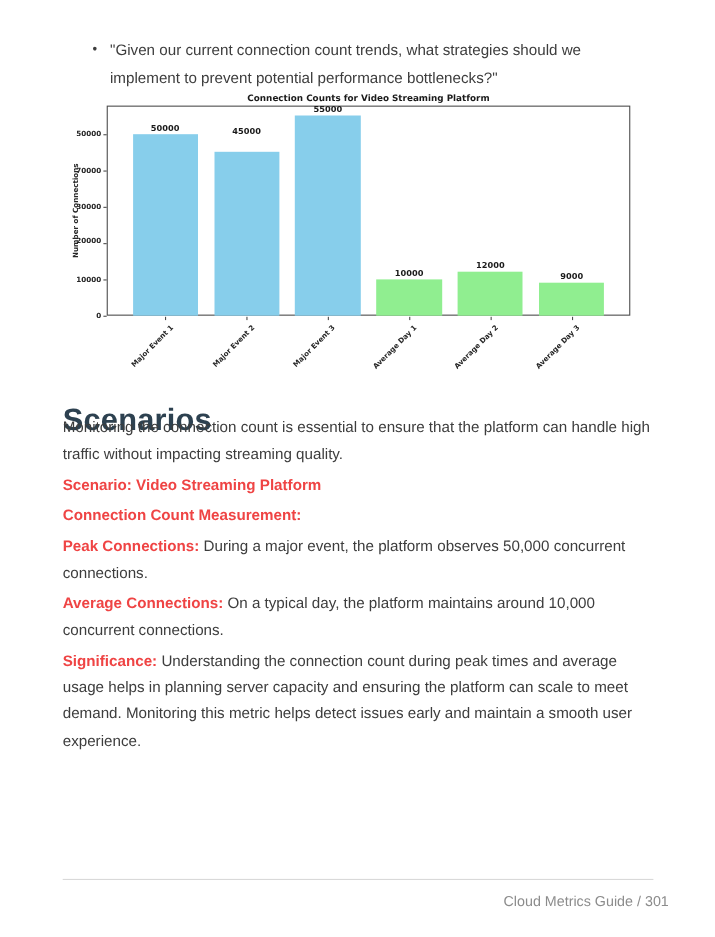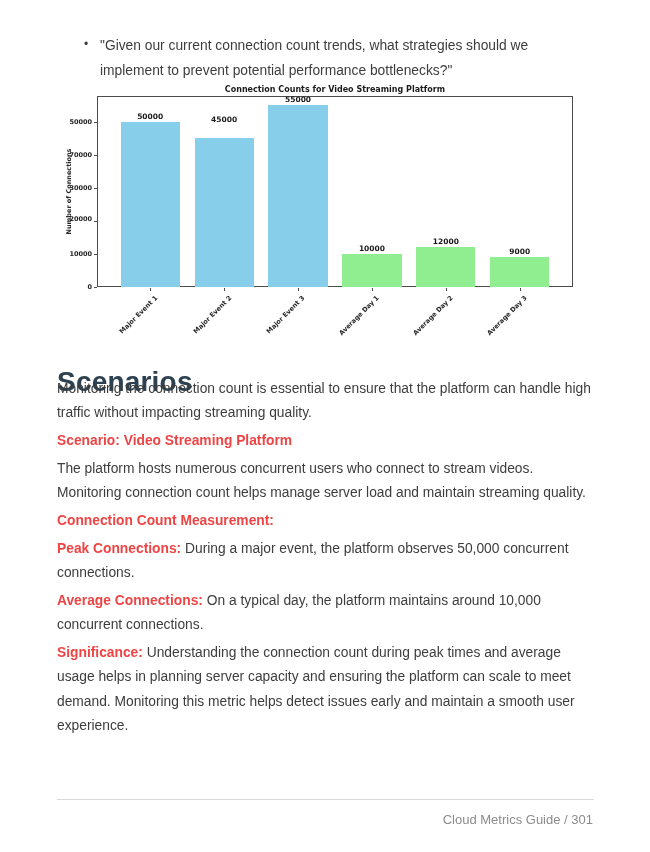--- a/index.html
+++ b/index.html
@@ -33,21 +33,21 @@
   .bar-value { text-align:center; font-size:7.5px; color:#1a1a1a; }
 
   
   .heading { position:absolute; left:57px; top:366px; font-size:28px; font-weight:700; color:#2d4150; letter-spacing:0.2px; }
   .paragraphs { position:absolute; left:57px; top:377px; width:537px; }
   .paragraphs p { font-size:13.8px; line-height:24.3px; margin:0 0 3.5px 0; color:#3d3d3d; }
   .paragraphs p strong { color:#ef4444; font-weight:700; }
 
   
   .footer-rule { position:absolute; left:57px; top:799px; width:537px; height:1px; background:#d9d9d9; }
-  .footer-text { position:absolute; right:57px; top:812px; font-size:13px; color:#8c8c8c; }
+  .footer-text { position:absolute; right:42px; top:812px; font-size:13px; color:#8c8c8c; }
 </style>
 </head>
 <body>
 
 <div class="page">
 
   <ul class="bullet-list">
     <li>
       <span class="bullet-glyph">•</span>
       <span>"Given our current connection count trends, what strategies should we implement to prevent potential performance bottlenecks?"</span>
@@ -94,21 +94,20 @@
       <div class="bar-value" style="left: 432.783px; top: 163.234px; width: 60px;">9000</div>
       <div class="xtick-mark" style="left: 462.783px;"></div>
       <div class="xtick-label" style="right: 71.2174px;">Average Day 3</div>
     </div>
 
   <h1 class="heading">Scenarios</h1>
 
   <div class="paragraphs" id="paragraphs">
       <p>Monitoring the connection count is essential to ensure that the platform can handle high traffic without impacting streaming quality.</p>
       <p><strong>Scenario: Video Streaming Platform</strong></p>
-      <p>The platform hosts numerous concurrent users who connect to stream videos. Monitoring connection count helps manage server load and maintain streaming quality.</p>
       <p><strong>Connection Count Measurement:</strong></p>
       <p><strong>Peak Connections:</strong> During a major event, the platform observes 50,000 concurrent connections.</p>
       <p><strong>Average Connections:</strong> On a typical day, the platform maintains around 10,000 concurrent connections.</p>
       <p><strong>Significance:</strong> Understanding the connection count during peak times and average usage helps in planning server capacity and ensuring the platform can scale to meet demand. Monitoring this metric helps detect issues early and maintain a smooth user experience.</p>
     </div>
 
   <div class="footer-rule"></div>
   <div class="footer-text">Cloud Metrics Guide / 301</div>
 
 </div>

